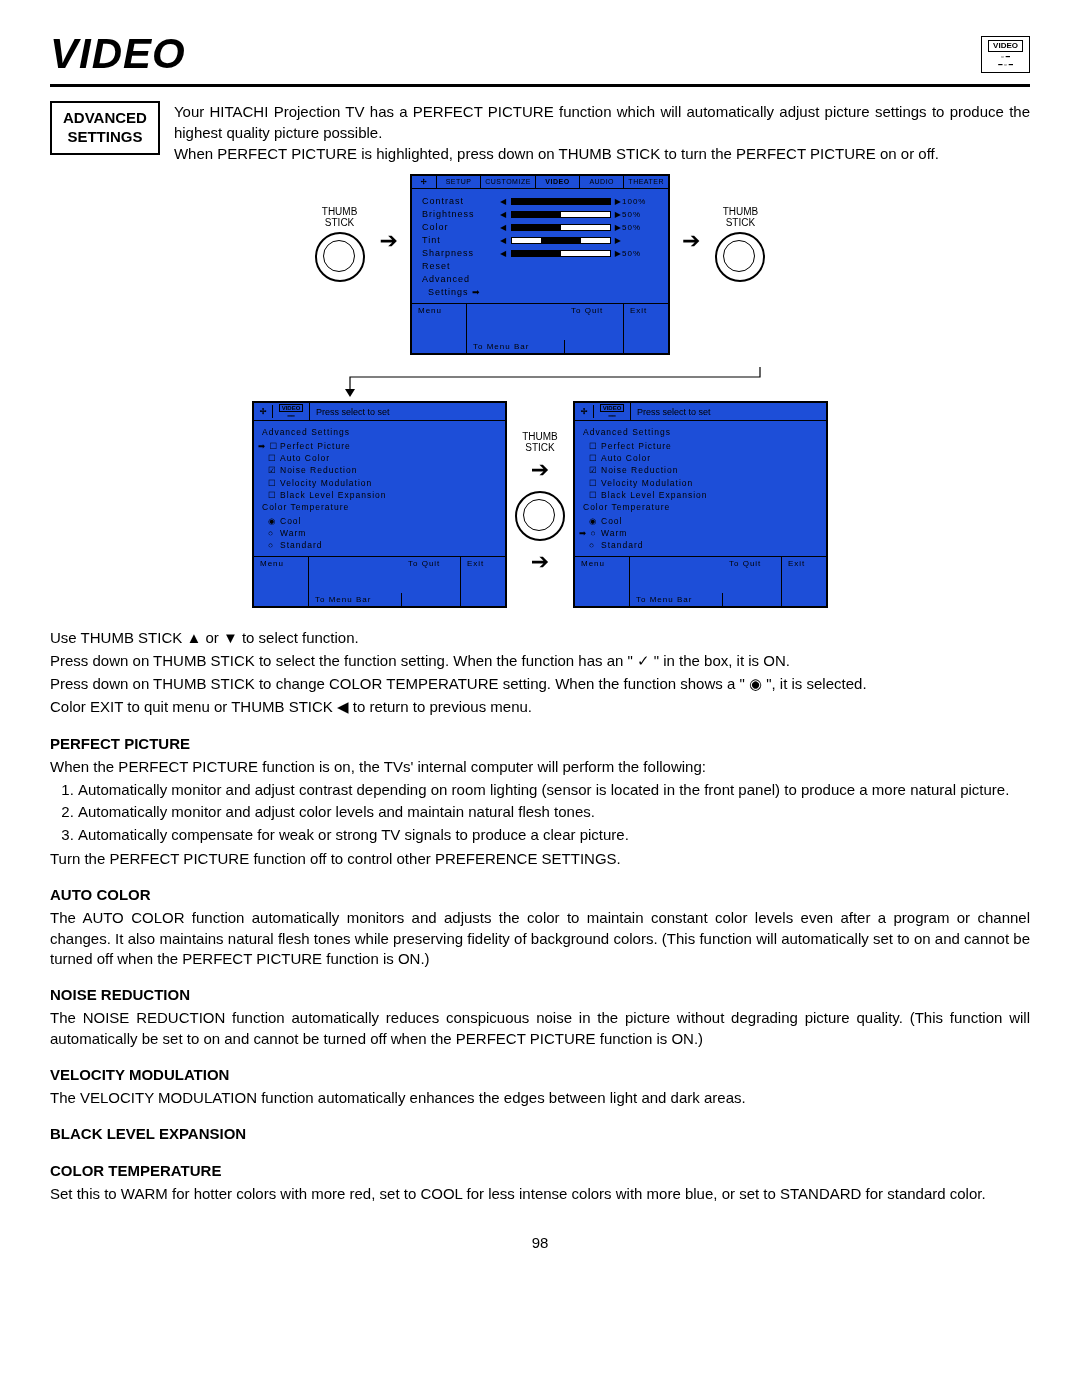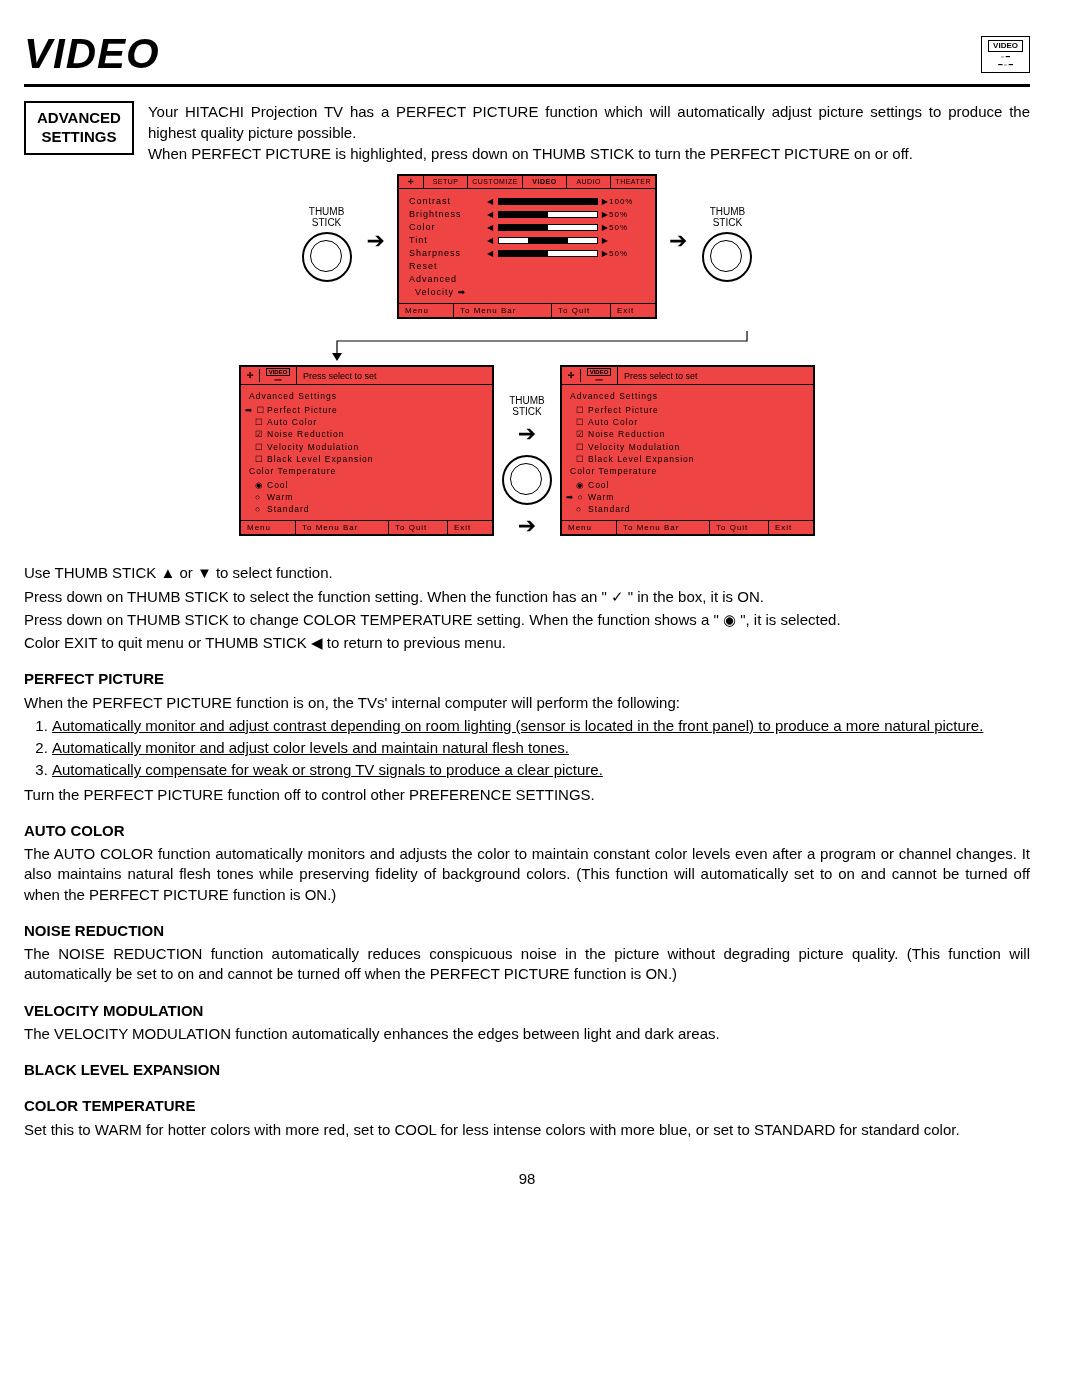--- a/index.html
+++ b/index.html
@@ -4,21 +4,21 @@
 <style>
   body {
     margin: 0;
     padding: 0;
     font-family: Arial, Helvetica, sans-serif;
     width: 1080px;
     background: #fff;
     color: #000;
   }
   .page {
-    padding: 30px 50px 40px 24px;
+    padding: 30px 50px 40px 50px;
     box-sizing: border-box;
   }
   .header-row {
     display: flex;
     justify-content: space-between;
     align-items: flex-start;
   }
   .title {
     font-size: 42px;
     font-weight: 900;
@@ -75,21 +75,21 @@
     margin: 10px 0 20px 0;
   }
   .diagram {
     display: inline-block;
     width: 640px;
   }
   .osd-box {
     border: 2px solid #000;
     padding: 0;
     font-size: 9px;
-    background: #ef4444;
+    background: #1d4ed8;
     text-align: left;
   }
   .osd-tabs {
     display: flex;
     font-size: 8px;
     border-bottom: 1px solid #000;
     align-items: stretch;
   }
   .osd-tabs > div {
     border-right: 1px solid #000;
@@ -132,21 +132,21 @@
     display: flex;
     font-size: 8px;
     letter-spacing: 1px;
   }
   .osd-footer > div {
     border-right: 1px solid #000;
     padding: 2px 6px;
   }
   .osd-footer > div:last-child { border-right: none; }
   .osd-footer .f-menu { flex: 0 0 42px; }
-  .osd-footer .f-bar { flex: 1; }
+  .osd-footer .f-bar { flex: 1; margin-top: 36px; }
   .osd-footer .f-quit { flex: 0 0 46px; }
   .osd-footer .f-exit { flex: 0 0 32px; }
   .thumb-stick-label {
     font-size: 10px;
     text-align: center;
     line-height: 1.1;
   }
   .thumb-stick-circle {
     width: 46px;
     height: 46px;
@@ -232,21 +232,21 @@
   .section-head {
     font-weight: bold;
     font-size: 15px;
     margin-top: 16px;
   }
   ol.pp-list {
     margin: 2px 0 4px 0;
     padding-left: 28px;
     font-size: 15px;
   }
-  ol.pp-list li { margin: 2px 0; line-height:1.35;text-decoration:underline; }
+  ol.pp-list li { margin: 2px 0; line-height:1.35; }
   .justify { text-align: justify; }
   .page-num {
     text-align: center;
     font-size: 15px;
     margin-top: 30px;
   }
 </style>
 </head>
 <body>
 
@@ -326,21 +326,21 @@
                 </div>
               <div class="slider-row">
                   <span class="label">Sharpness</span>
                   <span style="font-size:8px;">◀</span>
                   <span class="bar"></span>
                   <span style="font-size:8px;">▶</span>
                   <span class="val">50%</span>
                 </div>
               <div>Reset</div>
               <div>Advanced</div>
-              <div style="padding-left:6px;">Velocity   ➡</div>
+              <div style="padding-left:6px;">Settings   ➡</div>
             </div>
             <div class="osd-footer">
               <div class="f-menu">Menu</div>
               <div class="f-bar">To Menu Bar</div>
               <div class="f-quit">To Quit</div>
               <div class="f-exit">Exit</div>
             </div>
           </div>
         </div>
         <div class="arrow-right" style="padding-top:50px;">➔</div>

